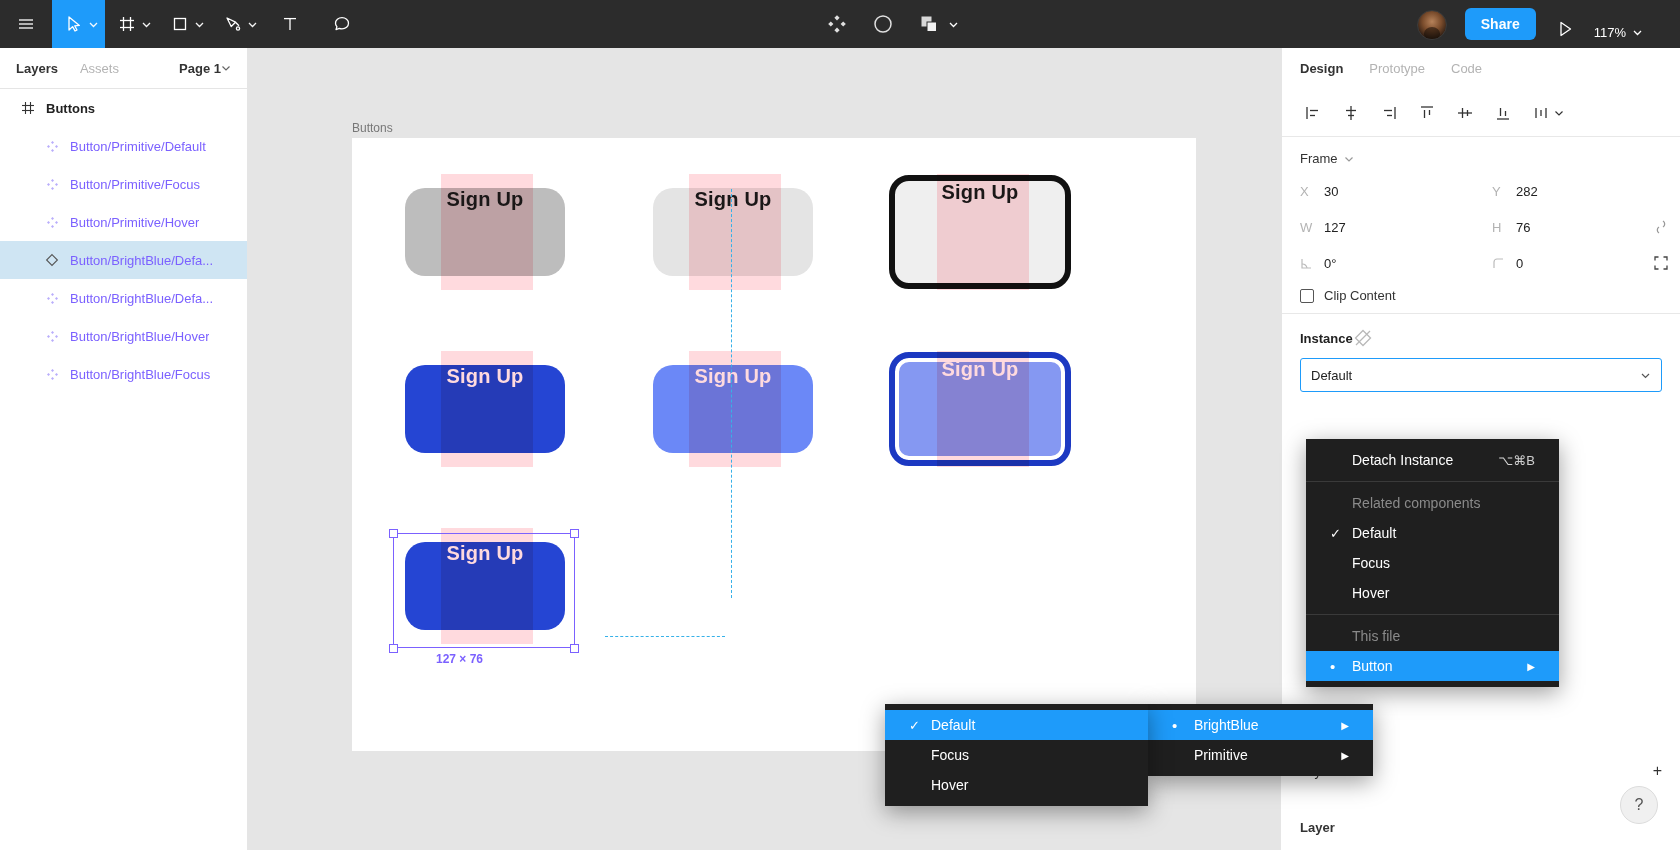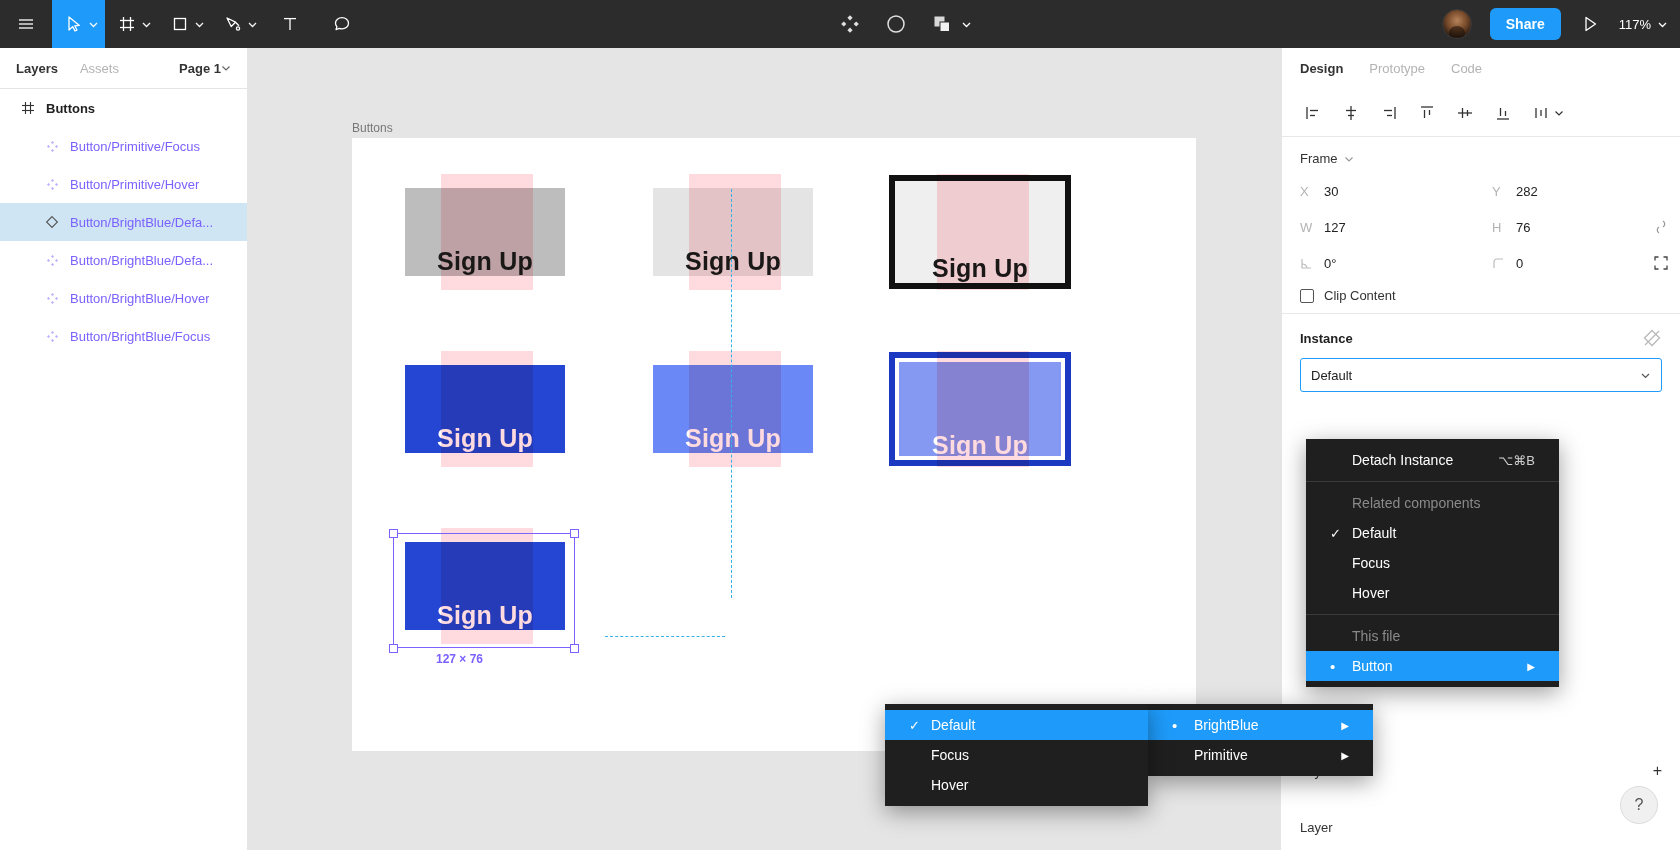--- a/index.html
+++ b/index.html
@@ -73,22 +73,22 @@
   .frame-label {
     position: absolute; left: 104px; top: 73px; font-size: 12px; color: #777;
   }
   .artboard {
     position: absolute; left: 104px; top: 90px; width: 844px; height: 613px;
     background: #fff;
   }
   .btn-card { position: absolute; }
   .btn-base {
     position: absolute; width: 160px; height: 88px;
-    display: flex; align-items: flex-end; justify-content: center;
-    font-size: 25px; font-weight: 700; letter-spacing: .2px;
+    display: flex; align-items: flex-start; justify-content: center;
+    font-size: 20px; font-weight: 700; letter-spacing: .2px; border-radius: 20px;
   }
   .pink-bar {
     position: absolute; background: #ffd3d8; opacity: .85;
   }
   .guide-v {
     position: absolute; border-left: 1.5px dashed #36b1e8; height: 409px;
     left: 483px; top: 141px;
   }
   .guide-h {
     position: absolute; border-top: 1.5px dashed #36b1e8; width: 120px;
@@ -130,21 +130,21 @@
   .rp-grid { display: grid; grid-template-columns: 1fr 1fr; gap: 10px 22px; }
   .rp-field { display: flex; align-items: center; gap: 10px; height: 26px; font-size: 13px; }
   .rp-key { color: #b3b3b3; width: 14px; flex: 0 0 14px; display:flex; }
   .rp-val { color: #222; }
   .rp-check {
     display: flex; align-items: center; gap: 10px; font-size: 13px;
     color: #333; margin-top: 12px;
   }
   .cbox { width: 14px; height: 14px; border: 1.5px solid #555; border-radius: 2px; }
   .rp-hdr {
-    display: flex; align-items: center; justify-content: space-between;
+    display: flex; align-items: center; 
     padding: 14px 18px 10px 18px;
   }
   .rp-hdr-title { font-size: 13px; font-weight: 700; color: #222; }
   .select-box {
     margin: 0 18px 14px 18px; height: 34px; border: 1.5px solid #1e9bfa;
     border-radius: 3px; display: flex; align-items: center; padding: 0 10px;
     font-size: 13px; color: #222; justify-content: space-between; cursor: pointer;
   }
   .rp-ghost {
     padding: 14px 18px; font-size: 13px; color: #333;
@@ -292,21 +292,21 @@
         <span style="display:flex">
           <svg width="11" height="11" viewBox="0 0 11 11">
               <path d="M2 4 L5.5 7.5 L9 4" fill="none" stroke="#fff" stroke-width="1.3"></path>
             </svg>
         </span>
       </span>
     </div>
 
     <div class="tb-spacer"></div>
 
-    <div style="display:flex;align-items:center;gap:18px;padding-right:12px">
+    <div style="display:flex;align-items:flex-end;gap:18px;padding-right:37px">
       <div class="avatar"></div>
       <div class="share-btn">Share</div>
       <span style="display:flex">
         <svg width="22" height="22" viewBox="0 0 22 22">
             <path d="M7 4.5 L16.5 11 L7 17.5 Z" fill="none" stroke="#fff" stroke-width="1.3" stroke-linejoin="round"></path>
           </svg>
       </span>
       <div class="zoom-lvl">
         <span>117%</span>
         <span style="display:flex">
@@ -339,20 +339,33 @@
           <line x1="4.5" y1="1" x2="4.5" y2="13"></line>
               <line x1="9.5" y1="1" x2="9.5" y2="13"></line>
           <line x1="1" y1="4.5" x2="13" y2="4.5"></line>
               <line x1="1" y1="9.5" x2="13" y2="9.5"></line>
             </g>
           </svg>
       </span>
       <span class="layer-name">Buttons</span>
     </div>
 
+    <div class="layer-row comp">
+      <span class="layer-ico">
+        <svg width="13" height="13" viewBox="0 0 13 13">
+            <g fill="#b9aefb">
+          <path d="M6.5 1 L8 2.5 L6.5 4 L5 2.5 Z"></path>
+              <path d="M6.5 9 L8 10.5 L6.5 12 L5 10.5 Z"></path>
+          <path d="M2.5 5 L4 6.5 L2.5 8 L1 6.5 Z"></path>
+              <path d="M10.5 5 L12 6.5 L10.5 8 L9 6.5 Z"></path>
+            </g>
+          </svg>
+      </span>
+      <span class="layer-name">Button/Primitive/Default</span>
+    </div>
 
     <div class="layer-row comp">
       <span class="layer-ico">
         <svg width="13" height="13" viewBox="0 0 13 13">
             <g fill="#b9aefb">
           <path d="M6.5 1 L8 2.5 L6.5 4 L5 2.5 Z"></path>
               <path d="M6.5 9 L8 10.5 L6.5 12 L5 10.5 Z"></path>
           <path d="M2.5 5 L4 6.5 L2.5 8 L1 6.5 Z"></path>
               <path d="M10.5 5 L12 6.5 L10.5 8 L9 6.5 Z"></path>
             </g>
@@ -653,21 +666,21 @@
               <path d="M2 4 L5.5 7.5 L9 4" fill="none" stroke="#555" stroke-width="1.2"></path>
             </svg>
         </span>
       </div>
     </div>
 
     <div class="rp-ghost" style="position:absolute;left:0;right:0;top:700px">
       <span>Layout Grid</span>
       <span class="plus">+</span>
     </div>
-    <div class="rp-ghost" style="position:absolute;left:0;right:1px;top:758px;font-weight:400">
+    <div class="rp-ghost" style="position:absolute;left:0;right:1px;top:758px;font-weight:700">
       <span>Layer</span>
     </div>
   </div>
 
   <div class="menu" style="left:1306px;top:439px;width:253px">
     <div class="mi">
       <span class="mi-check"></span>
       <span class="mi-label">Detach Instance</span>
       <span class="mi-short">⌥⌘B</span>
     </div>

